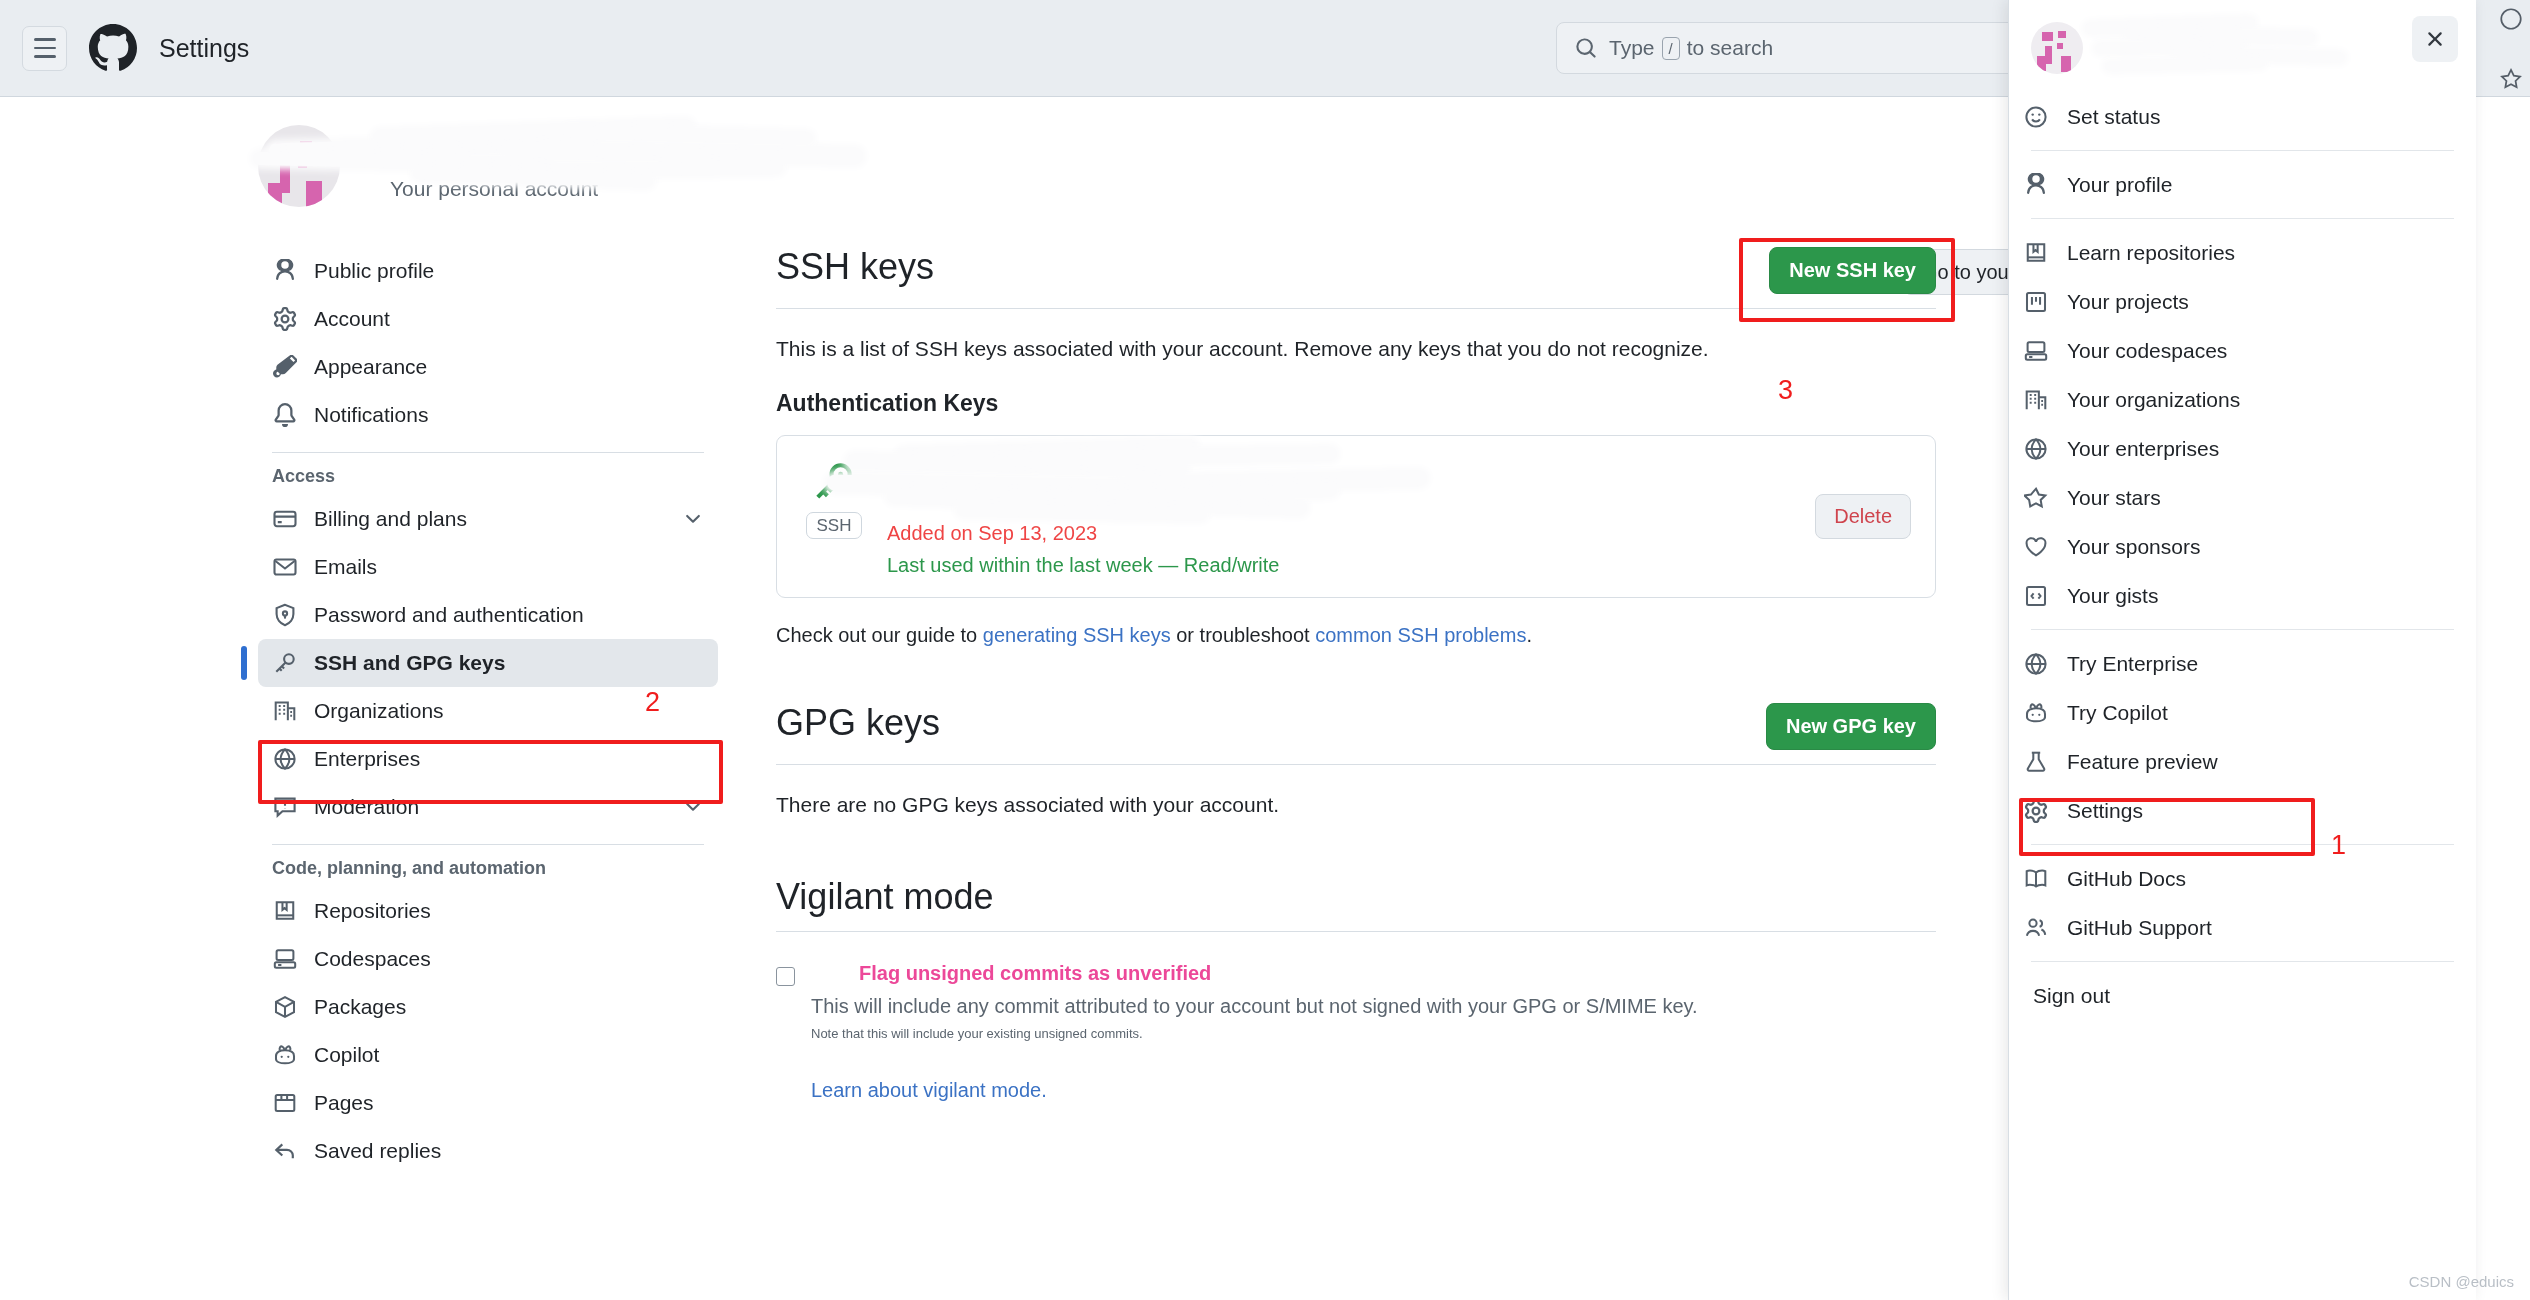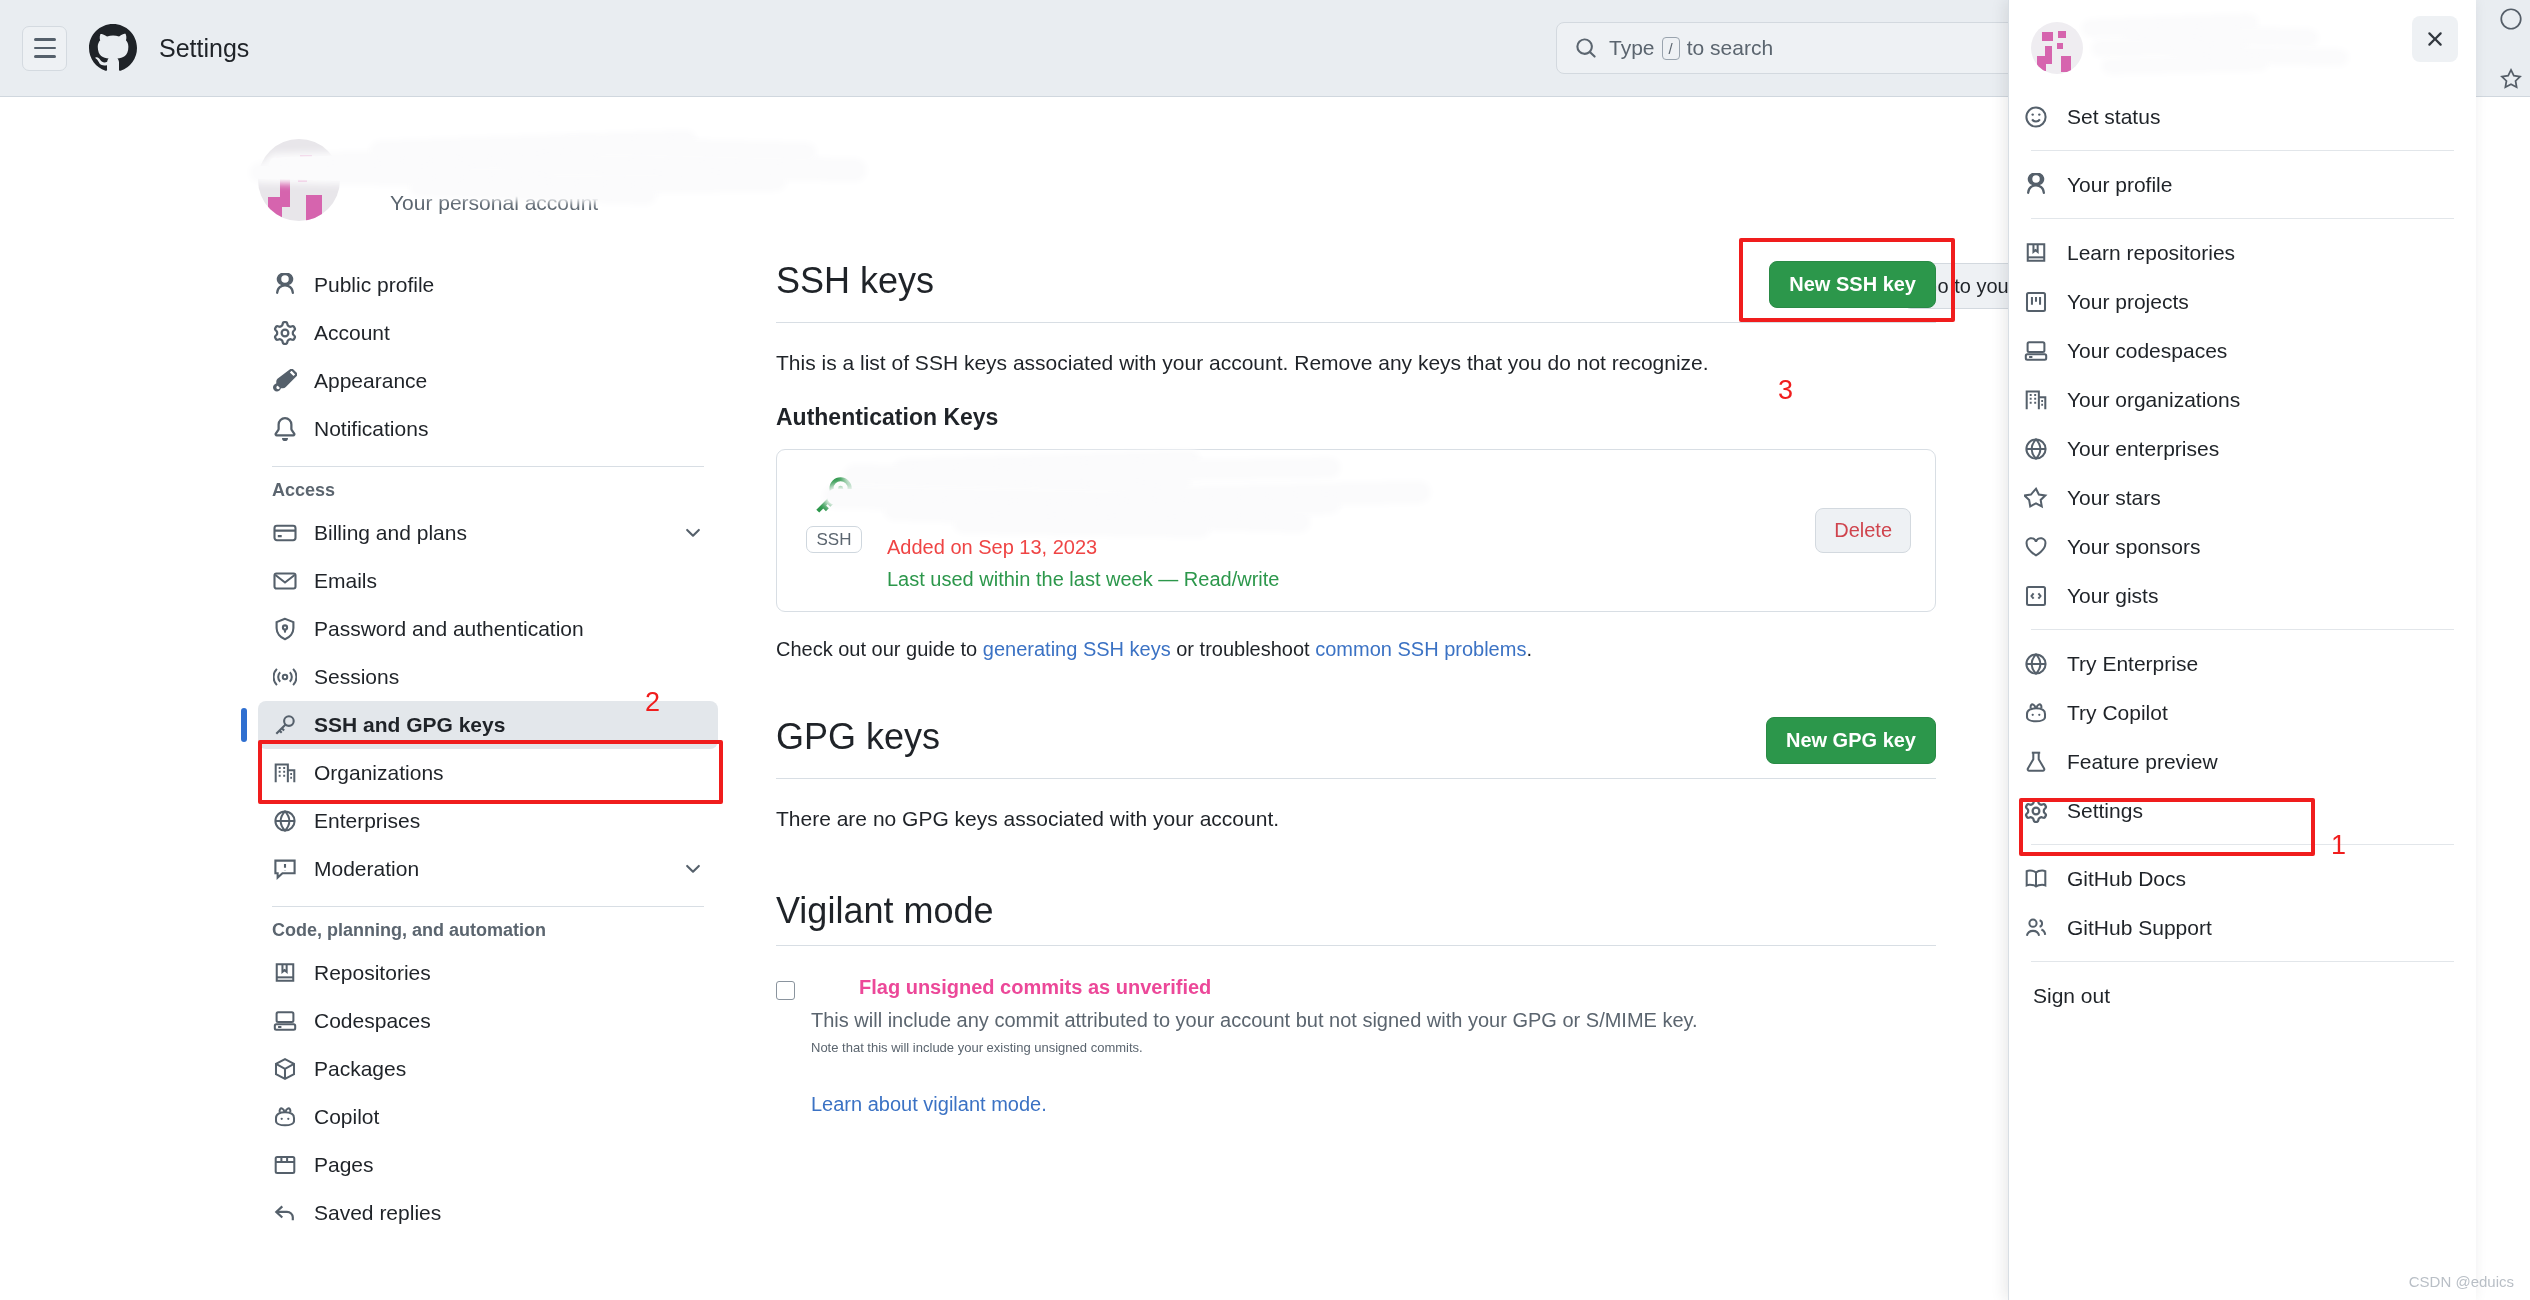--- a/index.html
+++ b/index.html
@@ -37,21 +37,21 @@
   .slashkey {
     border:1px solid #9aa4ae; border-radius:4px; font-size:15px; line-height:1;
     padding:3px 6px; color:#5b656f;
   }
 
   
   .browser-icons { position:absolute; right:4px; top:0; width:46px; height:200px; }
   .bicon { position:absolute; right:2px; color:#555e68; }
 
   
-  .page { position:absolute; left:0; top:111px; width:2530px; height:951px; background:#fff; }
+  .page { position:absolute; left:0; top:97px; width:2530px; height:951px; background:#fff; }
 
   
   .acct-header { position:absolute; left:258px; top:18px; width:560px; height:110px; }
   .acct-avatar {
     position:absolute; left:0; top:10px; width:82px; height:82px; border-radius:50%;
     background:#e8e6ea; overflow:hidden;
   }
   .acct-avatar i { position:absolute; background:#d664ae; display:block; }
   .acct-name-redacted {
     position:absolute; left:132px; top:18px; width:380px; height:34px;
@@ -315,29 +315,20 @@
         <span class="ico">
           <svg viewBox="0 0 16 16" width="24" height="24" fill="none" stroke="currentColor" stroke-width="1.4">
               <path d="M8 1.2 2.4 3.4v4c0 3.3 2.3 6.2 5.6 7.4 3.3-1.2 5.6-4.1 5.6-7.4v-4Z"></path>
               <circle cx="8" cy="7" r="1.4"></circle>
               <path d="M8 8.4v2"></path>
             </svg>
         </span>
         <span class="lbl">Password and authentication</span>
       </div>
 
-      <div class="nav-item">
-        <span class="ico">
-          <svg viewBox="0 0 16 16" width="24" height="24" fill="none" stroke="currentColor" stroke-width="1.35">
-              <circle cx="8" cy="8" r="1.5"></circle>
-              <path d="M4.8 4.8a4.5 4.5 0 0 0 0 6.4M11.2 4.8a4.5 4.5 0 0 1 0 6.4M2.6 2.6a7.6 7.6 0 0 0 0 10.8M13.4 2.6a7.6 7.6 0 0 1 0 10.8"></path>
-            </svg>
-        </span>
-        <span class="lbl">Sessions</span>
-      </div>
 
       <div class="nav-item selected">
         <span class="ico">
           <svg viewBox="0 0 16 16" width="24" height="24" fill="none" stroke="currentColor" stroke-width="1.4">
               <circle cx="10.6" cy="5.4" r="3.2"></circle>
               <path d="M8.4 7.6 2.2 13.8M4.3 11.7l1.5 1.5M5.9 10.1l1.5 1.5"></path>
             </svg>
         </span>
         <span class="lbl">SSH and GPG keys</span>
       </div>

